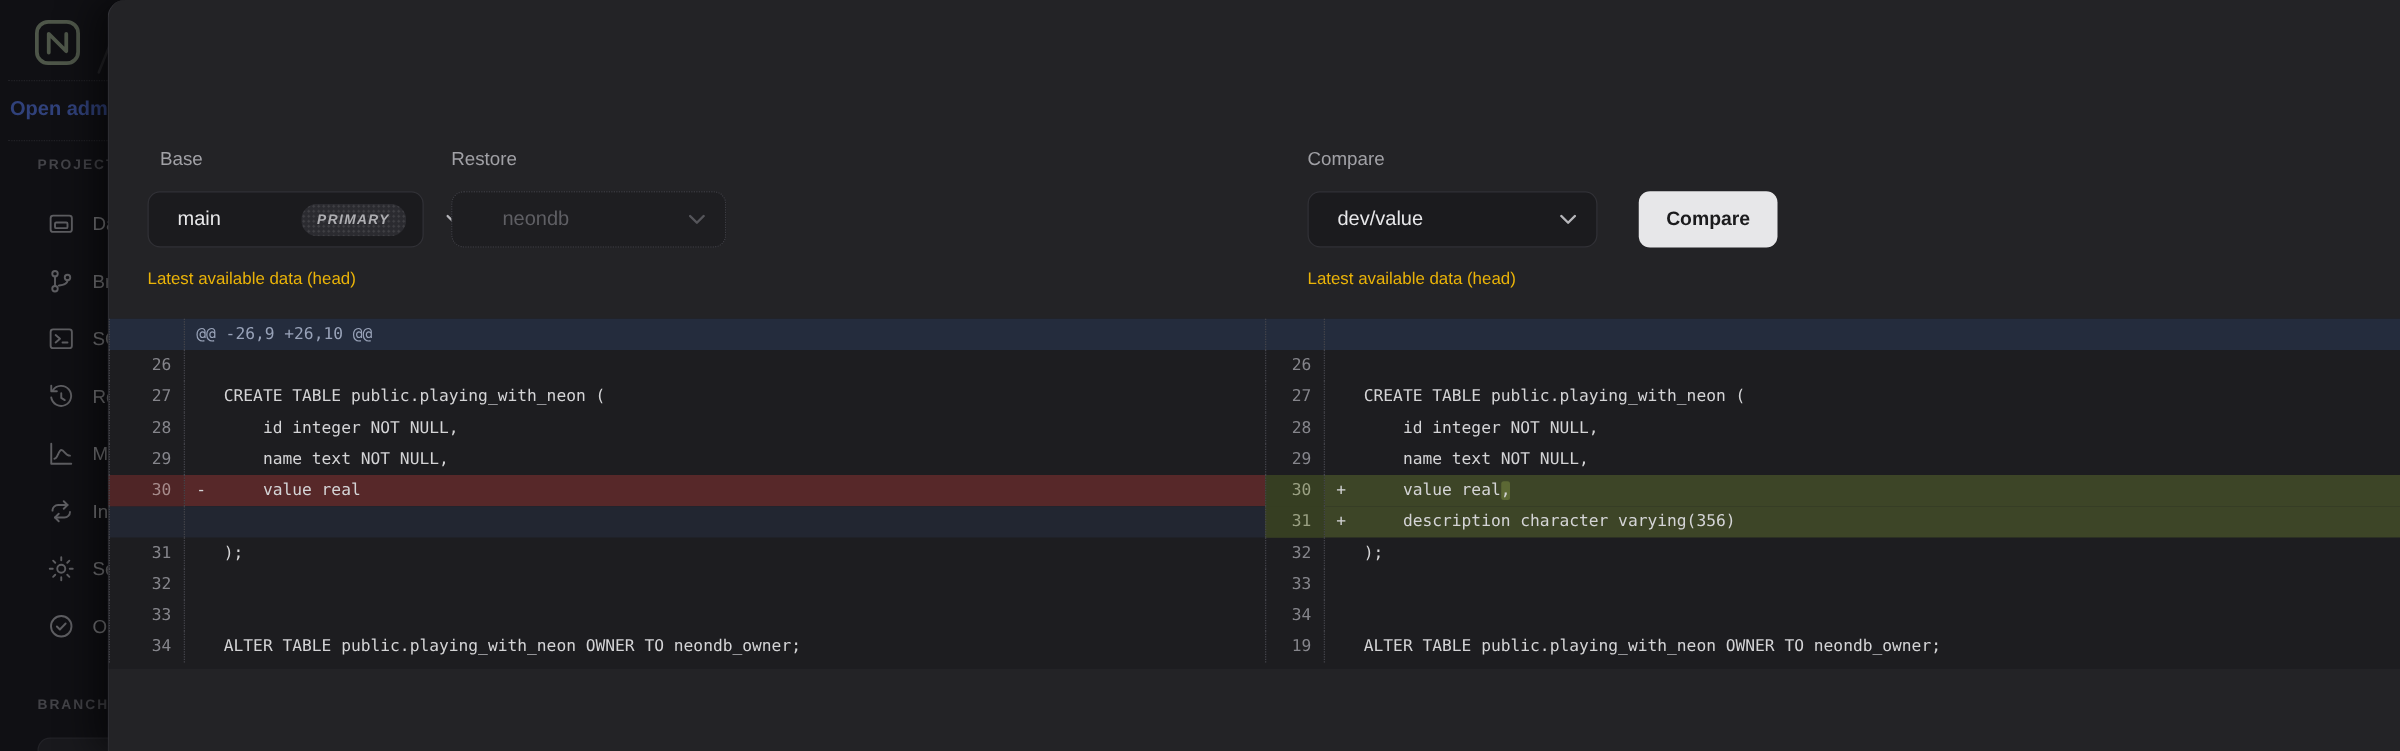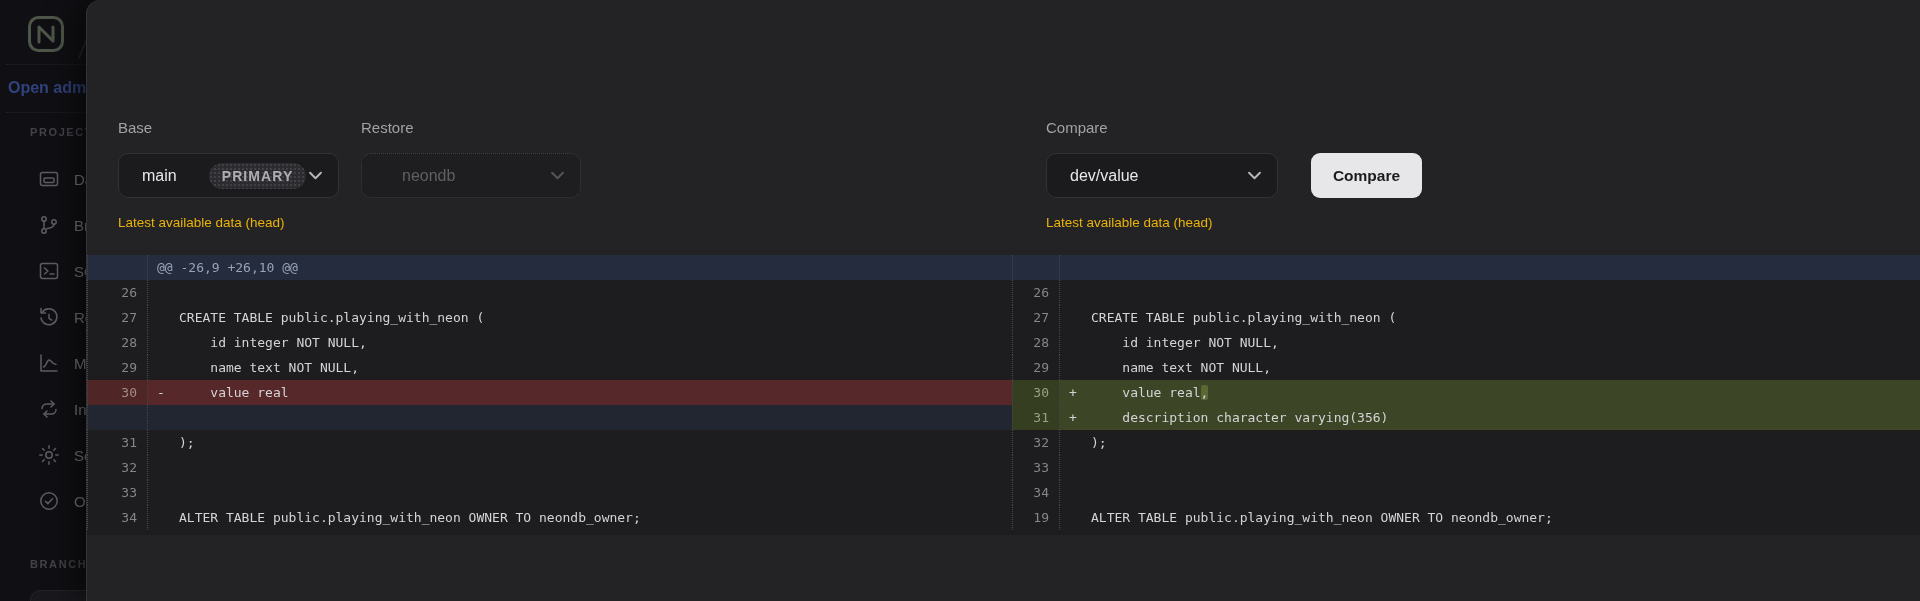--- a/index.html
+++ b/index.html
@@ -37,34 +37,34 @@
   .modal{position:absolute;left:86px;top:0;right:0;bottom:0;background:var(--modal-bg);
          border-top-left-radius:14px;border-left:1px solid #333338;z-index:10;
          box-shadow:-10px 0 30px rgba(0,0,0,0.55);}
   .m-header{position:absolute;left:0;right:0;top:0;height:98px;border-bottom:1px solid #323237;}
   .m-title{position:absolute;left:31px;top:26px;font-size:23px;font-weight:600;color:#dcdcde;letter-spacing:.2px;}
   .m-close{position:absolute;left:1780px;top:25px;width:40px;height:40px;border-radius:10px;
            background:transparent;border:1px solid #3f3f44;display:flex;align-items:center;justify-content:center;cursor:pointer;}
   .m-close svg{stroke:#e8e8ea;stroke-width:1.6;stroke-linecap:round;}
 
   .ctl-label{position:absolute;top:119px;font-size:15px;color:#a1a1a6;}
-  .lbl-base{left:31px;text-align:right;} .lbl-db{left:274px;} .lbl-compare{left:959px;}
+  .lbl-base{left:41px;text-align:right;} .lbl-db{left:274px;} .lbl-compare{left:959px;}
 
   .select{position:absolute;top:153px;height:45px;border-radius:10px;background:#1b1b1e;
-          border:1px solid #313136;display:flex;align-items:center;cursor:pointer;}
+          border:1px solid #313136;display:flex;align-items:center;cursor:pointer;gap:32px;}
   .sel-base{left:31px;width:221px;}
   .sel-db{left:274px;width:220px;border:1px dotted #3e3e44;background:#1e1e21;cursor:default;}
   .sel-compare{left:959px;width:232px;}
   .sel-text{margin-left:23px;font-size:16px;font-weight:500;color:#e8e8ea;white-space:nowrap;}
   .sel-db .sel-text{color:#5f5f64;margin-left:40px;}
   .badge{margin-left:32px;height:26px;padding:0 13px;border-radius:999px;display:flex;align-items:center;
          background-color:#2b2b30;
          background-image:radial-gradient(rgba(255,255,255,0.10) 0.8px, transparent 0.9px);
          background-size:4px 4px;
-         font-size:14px;font-weight:600;letter-spacing:1.1px;color:#aeaeb2;}
+         font-size:11px;font-weight:600;letter-spacing:1.1px;color:#aeaeb2;font-style:italic;}
   .chev{margin-left:auto;margin-right:16px;display:flex;}
   .chev svg{stroke:#b6b6ba;fill:none;stroke-width:1.8;stroke-linecap:round;stroke-linejoin:round;}
   .sel-db .chev svg{stroke:#55555a;}
 
   .compare-btn{position:absolute;left:1224px;top:153px;width:111px;height:45px;border:none;border-radius:9px;
                background:var(--btn-bg);color:#1b1b1d;font-family:"Liberation Sans",sans-serif;
                font-size:15.5px;font-weight:600;cursor:pointer;}
   .hint{position:absolute;top:215px;font-size:13.5px;color:#eab308;white-space:nowrap;}
   .hint-base{left:31px;} .hint-compare{left:959px;}
 

